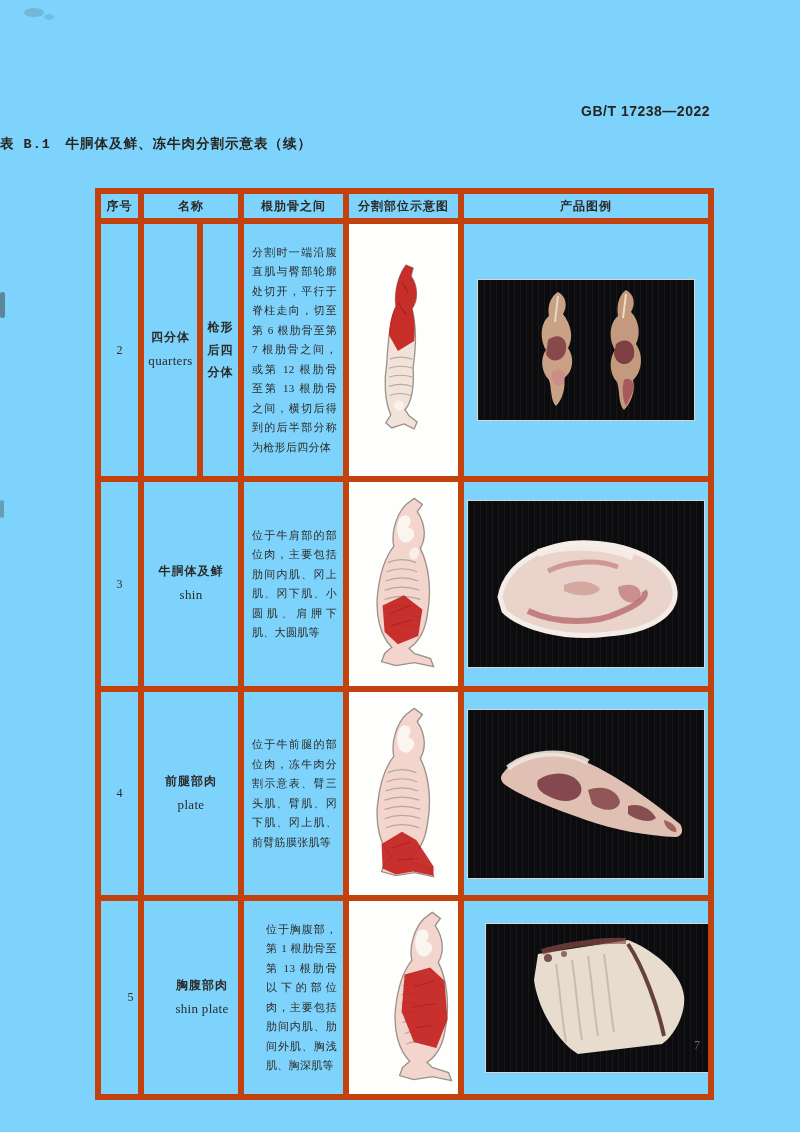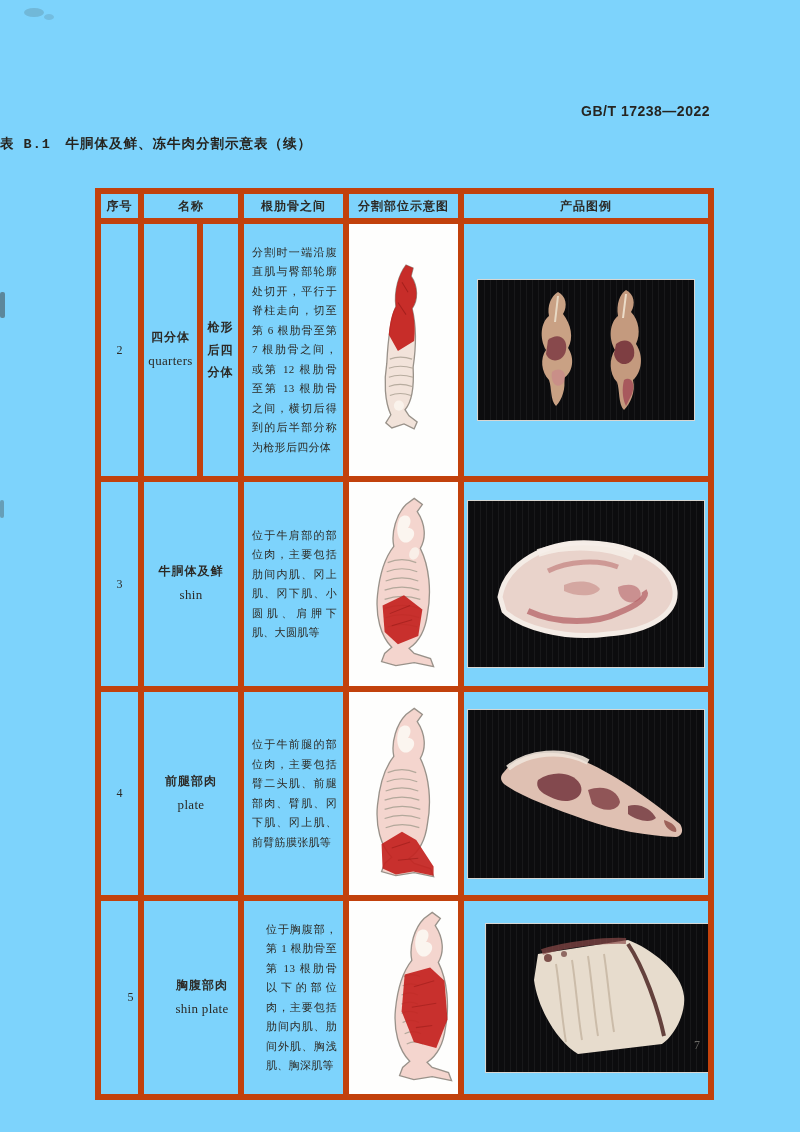--- a/index.html
+++ b/index.html
@@ -178,21 +178,21 @@
       </td>
     </tr>
 
     <tr class="row-4">
       <td class="no-cell">4</td>
       <td class="name-cell" colspan="2">
         <span class="name-cn">前腿部肉</span>
         <span class="name-en">plate</span>
       </td>
       <td class="desc-cell">
-        <span class="desc-text">位于牛前腿的部位肉，主要包括臂二头肌、前腿部肉、臂肌、冈下肌、冈上肌、前臂筋膜张肌等</span>
+        <span class="desc-text">位于牛前腿的部位肉，冻牛肉分割示意表、臂三头肌、臂肌、冈下肌、冈上肌、前臂筋膜张肌等</span>
       </td>
       <td class="diagram-cell">
         <svg width="102" height="174" viewBox="0 0 100 170">
           <path d="M60 3 L68 9 L63 16 C71 28 72 42 66 52 C75 70 77 95 73 116 C71 132 64 144 55 150 L60 155 L76 160 L79 168 L60 164 L42 167 L28 163 L31 155 L38 149 C27 138 22 118 24 98 C26 78 32 60 40 50 C37 36 43 18 52 9 Z" fill="#f4d5ce" stroke="#99928a" stroke-width="1.3"></path>
           <path d="M46 22 C54 16 60 24 54 32 C62 32 62 42 54 46 C45 49 40 34 46 22 Z" fill="#fbf5ef"></path>
           <g stroke="#b3a89b" stroke-width="1.2" fill="none">
             <path d="M34 66 Q48 60 62 66"></path>
                 <path d="M33 75 Q48 69 63 75"></path>
             <path d="M32 84 Q48 78 64 84"></path>
                 <path d="M31 93 Q48 87 65 93"></path>

